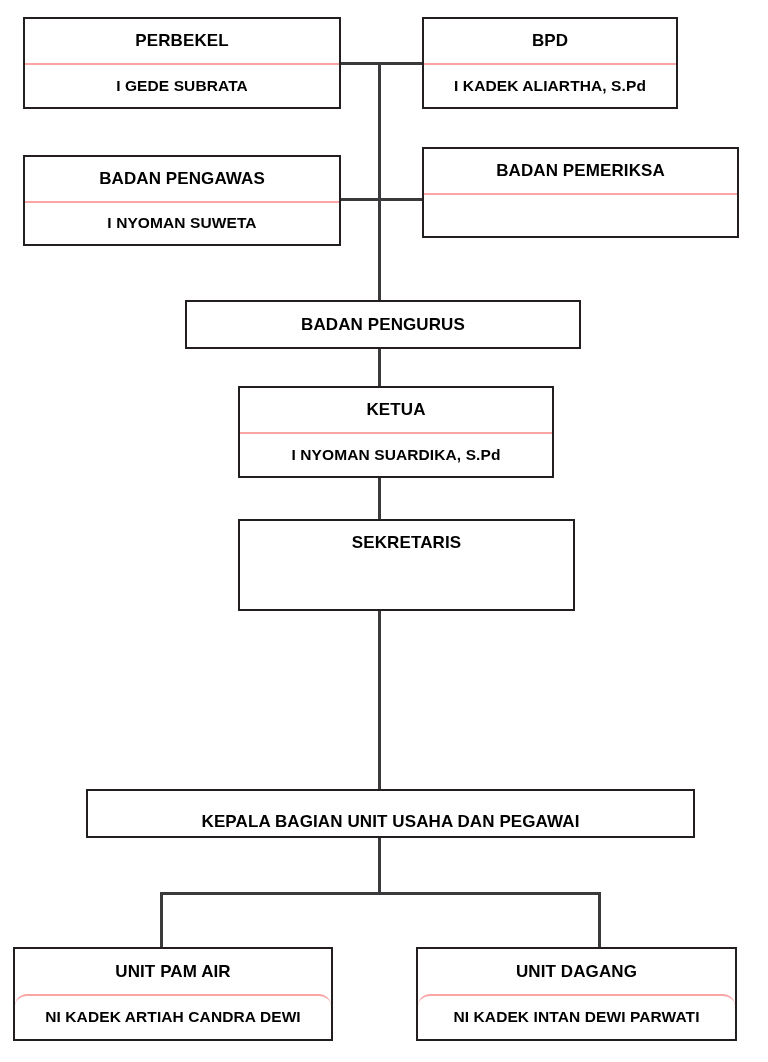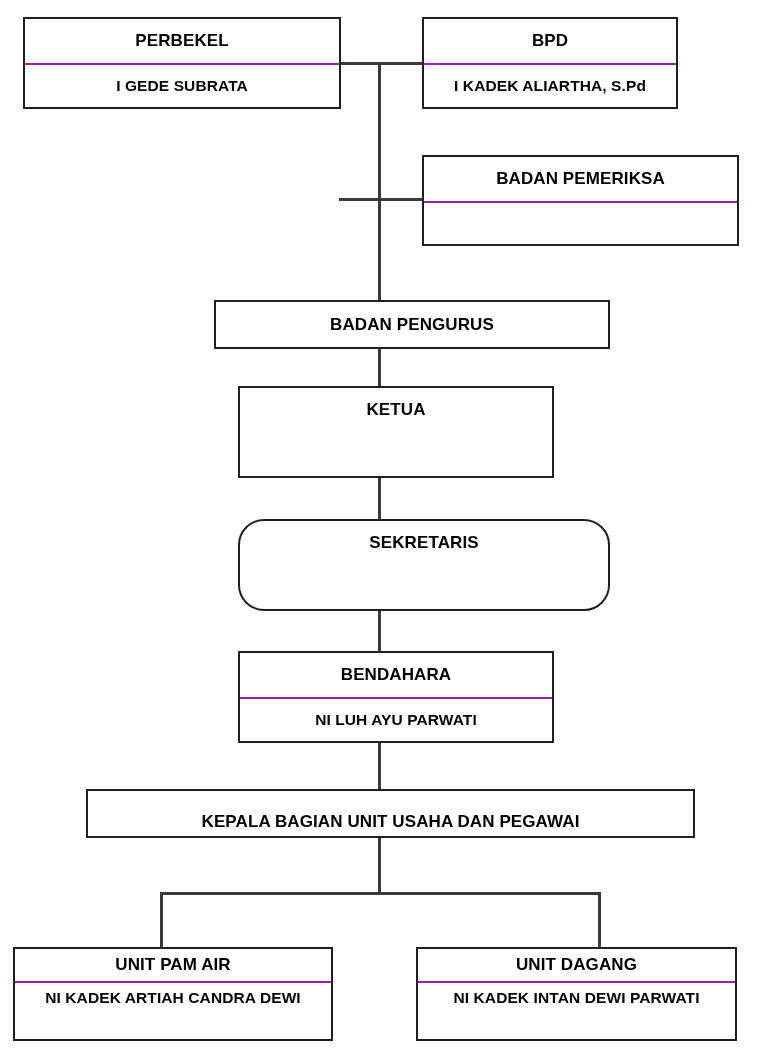--- a/index.html
+++ b/index.html
@@ -39,26 +39,26 @@
     line-height: 1.05;
     padding: 0 6px;
     white-space: nowrap;
   }
   .cell.title {
     font-size: 17px;
     letter-spacing: 0.1px;
   }
   .cell.person {
     font-size: 15.5px;
-    border-top: 2px solid #a21caf;
+    border-top: 2px solid #fca5a5;
     letter-spacing: 0.1px;
   }
   .cell.person.empty { color: transparent; }
   .h44 { height: 44px; }
-  .h45 { height: 32px; }
+  .h45 { height: 45px; border-radius: 12px; }
 
   
   .line {
     position: absolute;
     background: #3a3a3c;
     z-index: 1;
   }
   .line.v { width: 3px; }
   .line.h { height: 3px; }
 </style>
@@ -80,42 +80,43 @@
   <div class="node" style="left:23px; top:17px; width:318px; height:92px;">
     <div class="cell title h44">PERBEKEL</div>
     <div class="cell person h44">I GEDE SUBRATA</div>
   </div>
 
   <div class="node" style="left:422px; top:17px; width:256px; height:92px;">
     <div class="cell title h44">BPD</div>
     <div class="cell person h44">I KADEK ALIARTHA, S.Pd</div>
   </div>
 
+  <div class="node" style="left:23px; top:155px; width:318px; height:91px;">
+    <div class="cell title h44">BADAN PENGAWAS</div>
+    <div class="cell person h43" style="height:43px;">I NYOMAN SUWETA</div>
+  </div>
 
-  <div class="node" style="left:422px; top:155px; width:317px; height:91px;">
+  <div class="node" style="left:422px; top:147px; width:317px; height:91px;">
     <div class="cell title h44">BADAN PEMERIKSA</div>
     <div class="cell person empty" style="height:43px;"></div>
   </div>
 
-  <div class="node" style="left:214px; top:300px; width:396px; height:49px;">
+  <div class="node" style="left:185px; top:300px; width:396px; height:49px;">
     <div class="cell title" style="height:45px;">BADAN PENGURUS</div>
   </div>
 
   <div class="node" style="left:238px; top:386px; width:316px; height:92px;">
     <div class="cell title h44">KETUA</div>
+    <div class="cell person h44">I NYOMAN SUARDIKA, S.Pd</div>
   </div>
 
-  <div class="node" style="left:238px; top:519px; width:372px; height:92px;border-radius:26px;">
+  <div class="node" style="left:238px; top:519px; width:337px; height:92px;">
     <div class="cell title h44">SEKRETARIS</div>
   </div>
 
-  <div class="node" style="left:238px; top:651px; width:316px; height:92px;">
-    <div class="cell title h44">BENDAHARA</div>
-    <div class="cell person h44">NI LUH AYU PARWATI</div>
-  </div>
 
   <div class="node" style="left:86px; top:789px; width:609px; height:49px;">
     <div class="cell title" style="height:61px;">KEPALA BAGIAN UNIT USAHA DAN PEGAWAI</div>
   </div>
 
   <div class="node" style="left:13px; top:947px; width:320px; height:94px;">
     <div class="cell title h45">UNIT PAM AIR</div>
     <div class="cell person h45">NI KADEK ARTIAH CANDRA DEWI</div>
   </div>
 

